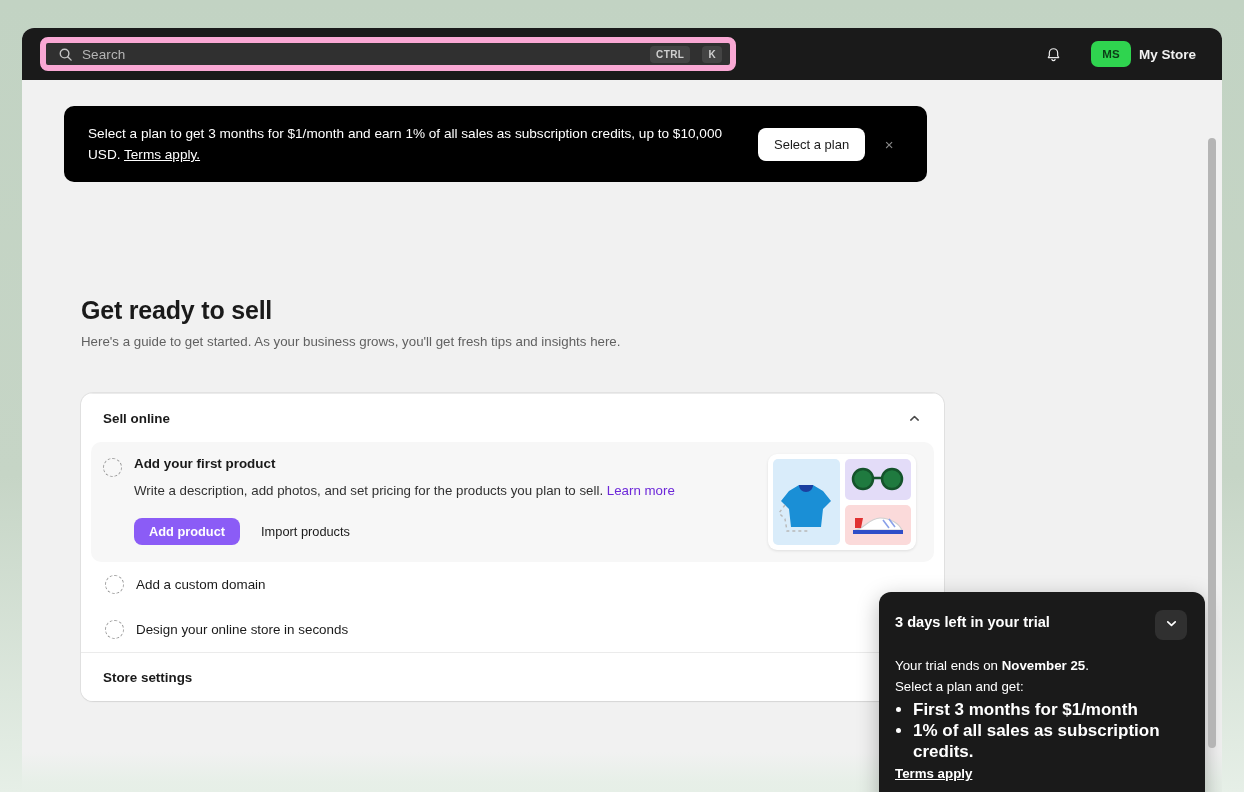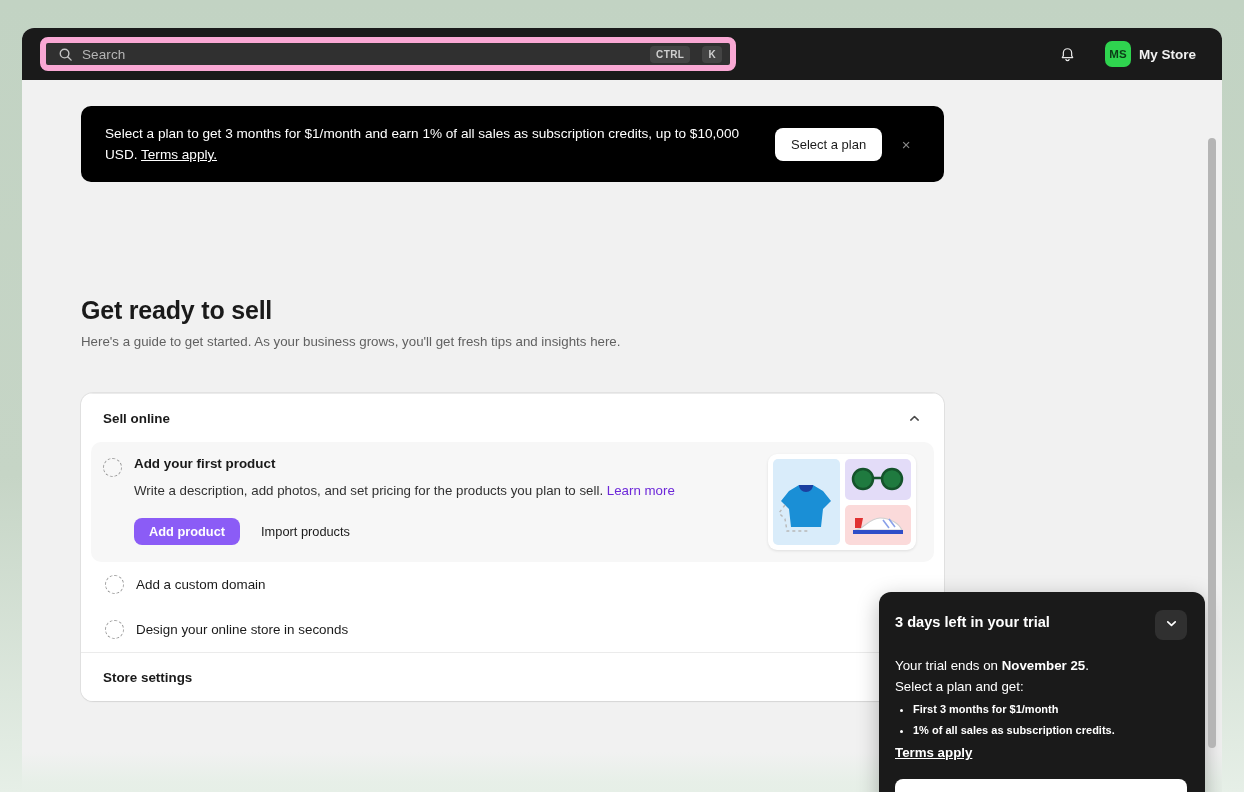--- a/index.html
+++ b/index.html
@@ -82,21 +82,21 @@
 
   .store-chip {
     display: flex;
     align-items: center;
     gap: 8px;
     padding: 4px 8px 4px 4px;
     border-radius: 8px;
     margin-left: 4px;
   }
   .avatar {
-    width: 26px; height: 26px;
+    width: 40px; height: 26px;
     background: #2fd44f;
     border-radius: 7px;
     color: #0c3d17;
     font-size: 11.5px;
     font-weight: bold;
     display: flex; align-items: center; justify-content: center;
     letter-spacing: .2px;
   }
   .store-name {
     color: #f1f1f1;
@@ -114,21 +114,21 @@
 
   .page {
     position: relative;
     width: 1178px;
     padding: 0 0 0 0;
   }
 
   
   .promo {
     position: absolute;
-    left: 59px;
+    left: 42px;
     top: 26px;
     width: 863px;
     background: #000000;
     border-radius: 10px;
     display: flex;
     align-items: center;
     padding: 17px 14px 17px 24px;
     gap: 10px;
   }
   .promo-text {
@@ -310,21 +310,21 @@
     width: 32px; height: 30px;
     background: #303030;
     border: none;
     border-radius: 8px;
     display: flex; align-items: center; justify-content: center;
     flex: 0 0 auto;
   }
   .pop-body { margin-top: 15px; color: #ffffff; font-size: 13.3px; line-height: 21px; }
   .pop-body b { font-weight: bold; }
   .pop-list { margin: 2px 0 0 18px; }
-  .pop-list li { font-size: 11px; line-height: 21px; font-weight: bold; }
+  .pop-list li { font-size: 17px; line-height: 21px; font-weight: bold; }
   .pop-terms { display: inline-block; margin-top: 1px; color: #ffffff; font-size: 13.3px; font-weight: bold; text-decoration: underline; }
   .pop-btn {
     margin-top: 16px;
     width: 100%;
     background: #ffffff;
     color: #1a1a1a;
     border: none;
     border-radius: 8px;
     padding: 10px 0;
     font-size: 13px;

